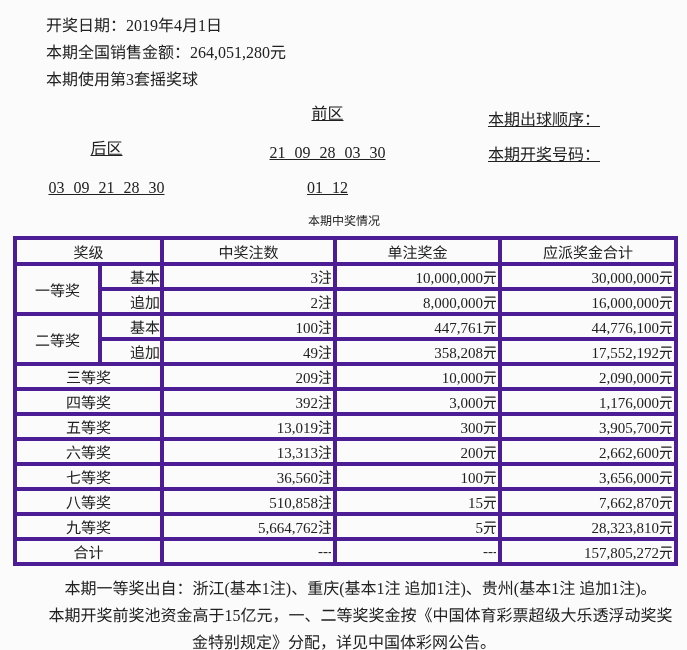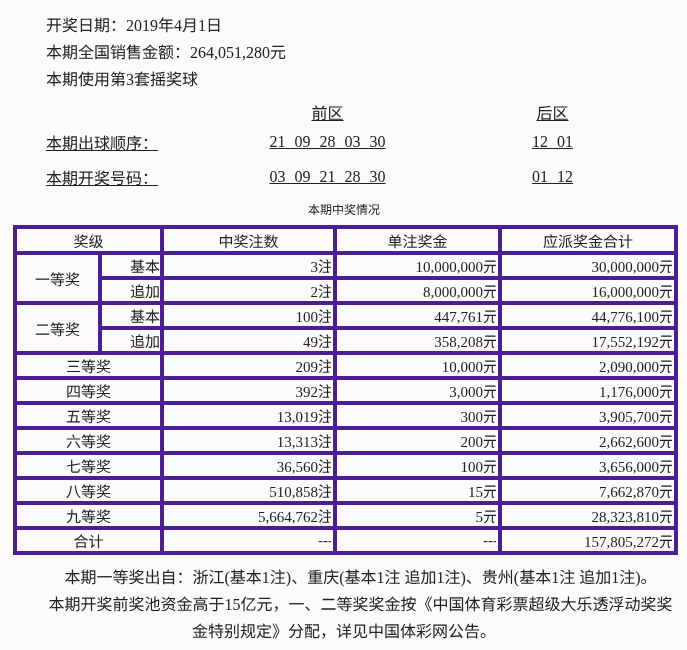--- a/index.html
+++ b/index.html
@@ -88,25 +88,24 @@
 
 <div class="page">
 
   <div class="info-line">开奖日期：2019年4月1日</div>
   <div class="info-line">本期全国销售金额：264,051,280元</div>
   <div class="info-line">本期使用第3套摇奖球</div>
 
   <div class="zones">
     <div class="zcell zhead"></div>
     <div class="zcell zhead">前区</div>
+    <div class="zcell zrow zlabel">本期出球顺序：</div>
+
     <div class="zcell zhead">后区</div>
-
-    <div class="zcell zrow zlabel">本期出球顺序：</div>
     <div class="zcell zrow znums">21 09 28 03 30</div>
-    <div class="zcell zrow znums">12 01</div>
 
     <div class="zcell zrow zlabel">本期开奖号码：</div>
     <div class="zcell zrow znums">03 09 21 28 30</div>
     <div class="zcell zrow znums">01 12</div>
   </div>
 
   <div class="table-title">本期中奖情况</div>
 
   <table class="prize">
     <colgroup>

